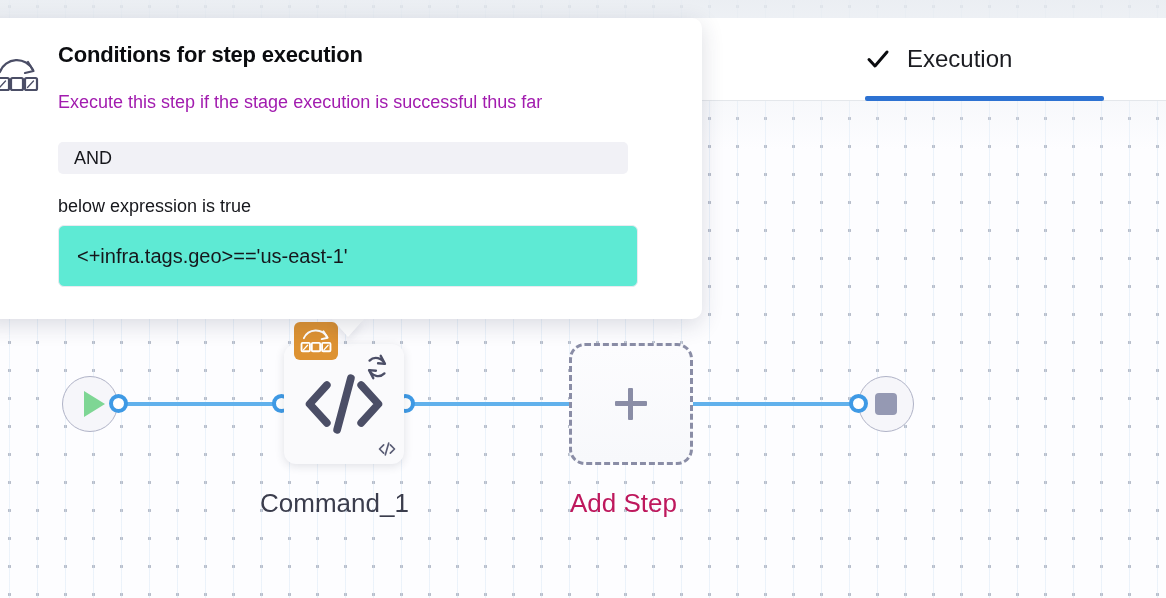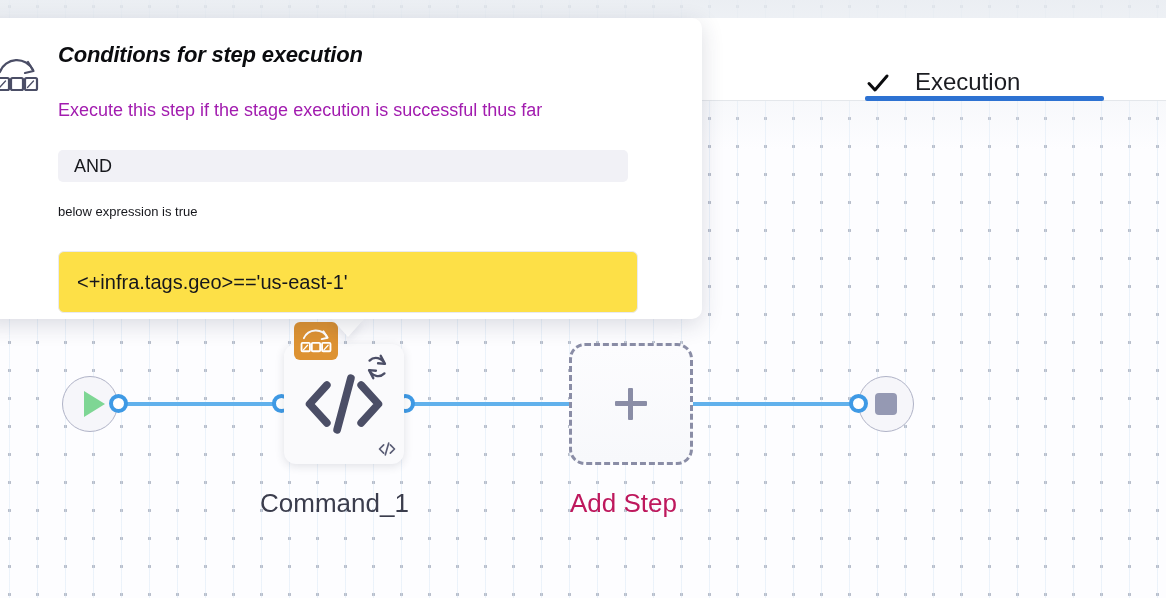--- a/index.html
+++ b/index.html
@@ -46,22 +46,22 @@
     height: 83px;
     background: #ffffff;
     border-bottom: 1px solid #e4e7eb;
     display: flex;
     align-items: center;
   }
   .tab {
     position: absolute;
     height: 74px;
     display: flex;
-    align-items: flex-end;
-    gap: 24px;
+    align-items: center;
+    gap: 16px;
     font-size: 24px;
     color: #1b1c21;
     cursor: pointer;
   }
   .tab-environment { left: 560px; }
   .tab-execution   { left: 865px; }
   .tab-underline {
     position: absolute;
     left: 865px;
     top: 96px;
@@ -225,50 +225,49 @@
     position: absolute;
     left: 14px; top: 38px;
     width: 46px; height: 40px;
   }
 
   .pop-title {
     font-size: 22px;
     font-weight: bold;
     color: #0b0c0f;
     letter-spacing: -0.2px;
-    margin-bottom: 32px;
-    font-style: italic;
+    margin-bottom: 24px;
   }
   .pop-line {
     font-size: 18px;
     color: #a21caf;
     margin-bottom: 14px;
   }
   .and-field {
     height: 32px;
     background: #f1f1f6;
     border-radius: 5px;
     display: flex;
     align-items: center;
     padding: 0 16px;
     font-size: 18px;
     color: #16171c;
     margin-bottom: 22px;
     width: 570px;
     margin-top: 29px;
   }
   .pop-line-2 {
-    font-size: 13px;
+    font-size: 18px;
     color: #16171c;
-    margin-bottom: 32px;
+    margin-bottom: 8px;
   }
   .expr-box {
     width: 580px;
     height: 62px;
-    background: #fde047;
+    background: #5eead4;
     border: 1px solid #e9eaf0;
     border-radius: 6px;
     display: flex;
     align-items: center;
     padding: 0 18px;
     font-size: 20px;
     color: #16171c;
   }
 </style>
 </head>

